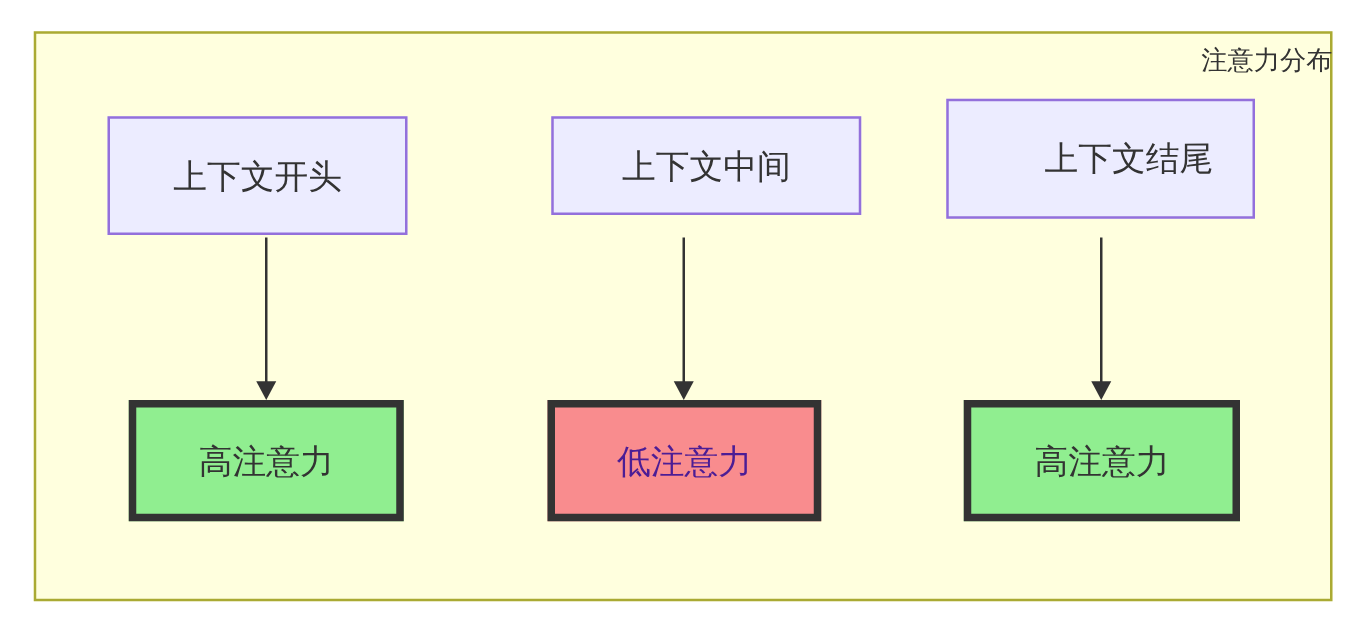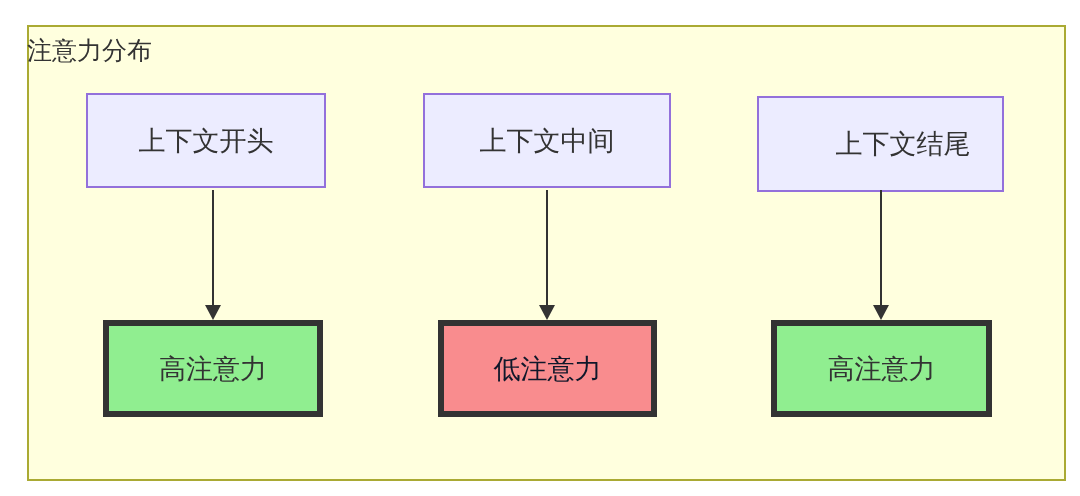--- a/index.html
+++ b/index.html
@@ -16,22 +16,22 @@
     left: 27px; top: 25px;
     width: 1039px; height: 456px;
     background: #ffffde;
     border: 2px solid #aaaa33;
   }
 
   .diagram-title {
     position: absolute;
     left: 27px; top: 34px;
     width: 1039px;
-    text-align: left;
-    font-size: 25px;
+    text-align: right;
+    font-size: 21px;
     color: #333333;
   }
 
   .node {
     position: absolute;
     display: flex;
     align-items: center;
     justify-content: center;
     font-size: 27px;
     color: #333333;
@@ -40,22 +40,22 @@
   .node.source {
     background: #ececff;
     border: 2px solid #9370db;
   }
   .node.result {
     border: 6px solid #a16207;
   }
 
   
   .src-0 { left: 86px;  top: 93px; width: 240px; height: 95px; }
-  .src-1 { left: 423px; top: 93px; width: 248px; height: 95px; }
-  .src-2 { left: 757px; top: 96px; width: 247px; height: 96px; padding-left: 45px; }
+  .src-1 { left: 441px; top: 93px; width: 248px; height: 79px; }
+  .src-2 { left: 757px; top: 79px; width: 247px; height: 96px; padding-left: 45px; }
 
   
   .res-0 { left: 103px; top: 320px; width: 220px; height: 97px; }
   .res-1 { left: 438px; top: 320px; width: 219px; height: 97px; }
   .res-2 { left: 771px; top: 320px; width: 221px; height: 97px; }
 
   .arrows {
     position: absolute;
     left: 0; top: 0;
     width: 1080px; height: 496px;
@@ -69,21 +69,21 @@
 
   <div class="frame" style="background: rgb(255, 255, 222); border-color: rgb(170, 170, 51);"></div>
 
   <div class="diagram-title" style="color: rgb(51, 51, 51);">注意力分布</div>
 
   <div class="node source src-0" style="background: rgb(236, 236, 255); border-color: rgb(147, 112, 219); color: rgb(51, 51, 51);">上下文开头</div>
   <div class="node source src-1" style="background: rgb(236, 236, 255); border-color: rgb(147, 112, 219); color: rgb(51, 51, 51);">上下文中间</div>
   <div class="node source src-2" style="background: rgb(236, 236, 255); border-color: rgb(147, 112, 219); color: rgb(51, 51, 51);">上下文结尾</div>
 
   <div class="node result res-0" style="background: rgb(144, 238, 144); border-color: rgb(51, 51, 51); color: rgb(51, 51, 51);">高注意力</div>
-  <div class="node result res-1" style="background: rgb(249, 140, 142); border-color: rgb(51, 51, 51); color: #0f172a;">低注意力</div>
+  <div class="node result res-1" style="background: rgb(249, 140, 142); border-color: rgb(51, 51, 51); color: #4c1d95;">低注意力</div>
   <div class="node result res-2" style="background: rgb(144, 238, 144); border-color: rgb(51, 51, 51); color: rgb(51, 51, 51);">高注意力</div>
 
   <svg class="arrows" width="1080" height="496" viewBox="0 0 1080 496">
     <g>
       <line x1="213" y1="190" x2="213" y2="307" stroke="#333333" stroke-width="2"></line>
       <polygon points="205,305 221,305 213,320" fill="#333333"></polygon>
     </g>
     <g>
       <line x1="547" y1="190" x2="547" y2="307" stroke="#333333" stroke-width="2"></line>
       <polygon points="539,305 555,305 547,320" fill="#333333"></polygon>

